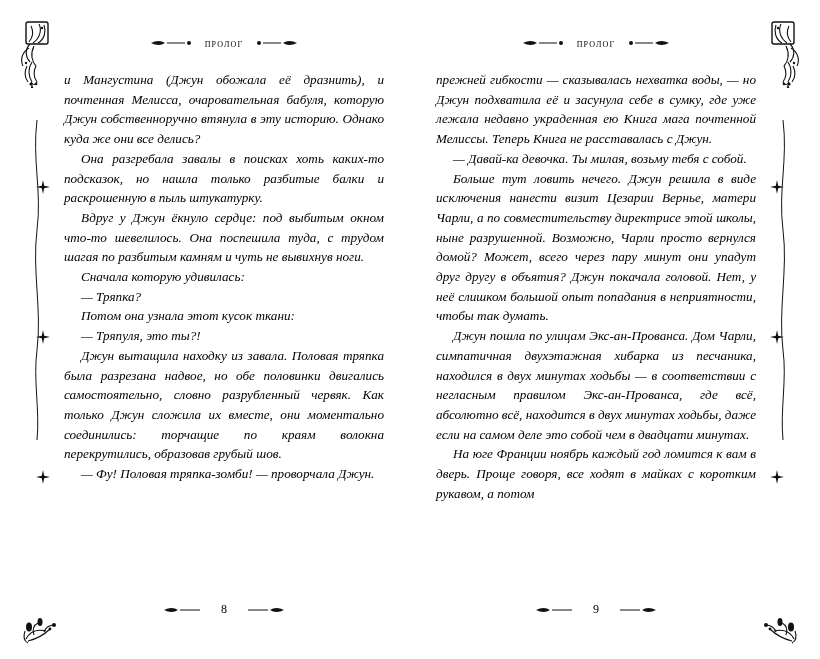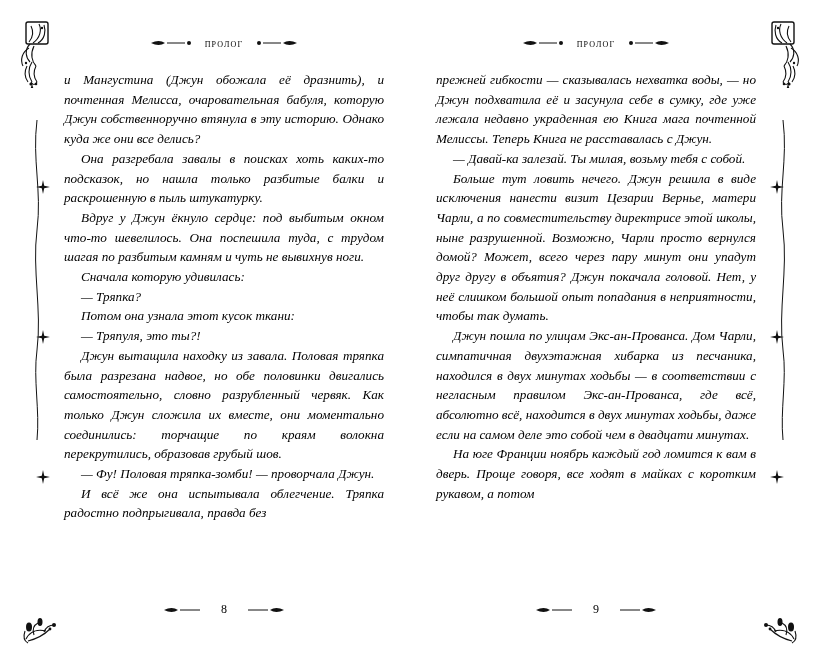--- a/index.html
+++ b/index.html
@@ -228,21 +228,20 @@
       <div class="body-text">
         <p class="noindent">и Мангустина (Джун обожала её дразнить), и почтенная Мелисса, очаровательная бабуля, которую Джун собственноручно втянула в эту историю. Однако куда же они все делись?</p>
         <p>Она разгребала завалы в поисках хоть каких-то подсказок, но нашла только разбитые балки и раскрошенную в пыль штукатурку.</p>
         <p>Вдруг у Джун ёкнуло сердце: под выбитым окном что-то шевелилось. Она поспешила туда, с трудом шагая по разбитым камням и чуть не вывихнув ноги.</p>
         <p>Сначала которую удивилась:</p>
         <p>— Тряпка?</p>
         <p>Потом она узнала этот кусок ткани:</p>
         <p>— Тряпуля, это ты?!</p>
         <p>Джун вытащила находку из завала. Половая тряпка была разрезана надвое, но обе половинки двигались самостоятельно, словно разрубленный червяк. Как только Джун сложила их вместе, они моментально соединились: торчащие по краям волокна перекрутились, образовав грубый шов.</p>
         <p>— Фу! Половая тряпка-зомби! — проворчала Джун.</p>
-        <p>И всё же она испытывала облегчение. Тряпка радостно подпрыгивала, правда без</p>
       </div>
 
       <div class="folio">
         <span class="rh-orn">
           <svg width="46" height="10" viewBox="0 0 46 10">
             <g fill="#111">
               <path d="M0 5 q8-4 14 0 q-6 4 -14 0 z"></path>
               <path d="M16 5 h20" stroke="#111" stroke-width="1" fill="none"></path>
             </g>
           </svg>
@@ -354,21 +353,21 @@
               <circle cx="8" cy="5" r="2"></circle>
               <path d="M12 5 h18" stroke="#111" stroke-width="1" fill="none"></path>
               <path d="M46 5 q-8-4 -14 0 q6 4 14 0 z"></path>
             </g>
           </svg>
         </span>
       </div>
 
       <div class="body-text">
         <p class="noindent">прежней гибкости — сказывалась нехватка воды, — но Джун подхватила её и засунула себе в сумку, где уже лежала недавно украденная ею Книга мага почтенной Мелиссы. Теперь Книга не расставалась с Джун.</p>
-        <p>— Давай-ка залезай. Ты милая, возьму тебя с собой.</p>
+        <p>— Давай-ка девочка. Ты милая, возьму тебя с собой.</p>
         <p>Больше тут ловить нечего. Джун решила в виде исключения нанести визит Цезарии Вернье, матери Чарли, а по совместительству директрисе этой школы, ныне разрушенной. Возможно, Чарли просто вернулся домой? Может, всего через пару минут они упадут друг другу в объятия? Джун покачала головой. Нет, у неё слишком большой опыт попадания в неприятности, чтобы так думать.</p>
         <p>Джун пошла по улицам Экс-ан-Прованса. Дом Чарли, симпатичная двухэтажная хибарка из песчаника, находился в двух минутах ходьбы — в соответствии с негласным правилом Экс-ан-Прованса, где всё, абсолютно всё, находится в двух минутах ходьбы, даже если на самом деле это собой чем в двадцати минутах.</p>
         <p>На юге Франции ноябрь каждый год ломится к вам в дверь. Проще говоря, все ходят в майках с коротким рукавом, а потом</p>
       </div>
 
       <div class="folio">
         <span class="rh-orn">
           <svg width="46" height="10" viewBox="0 0 46 10">
             <g fill="#111">
               <path d="M0 5 q8-4 14 0 q-6 4 -14 0 z"></path>

